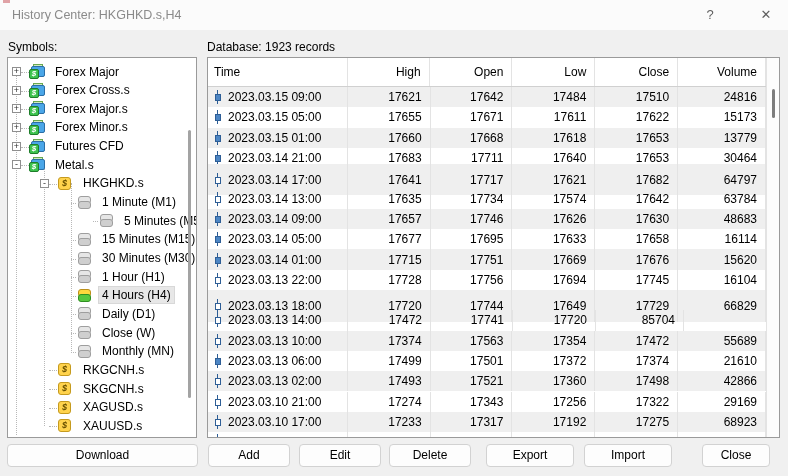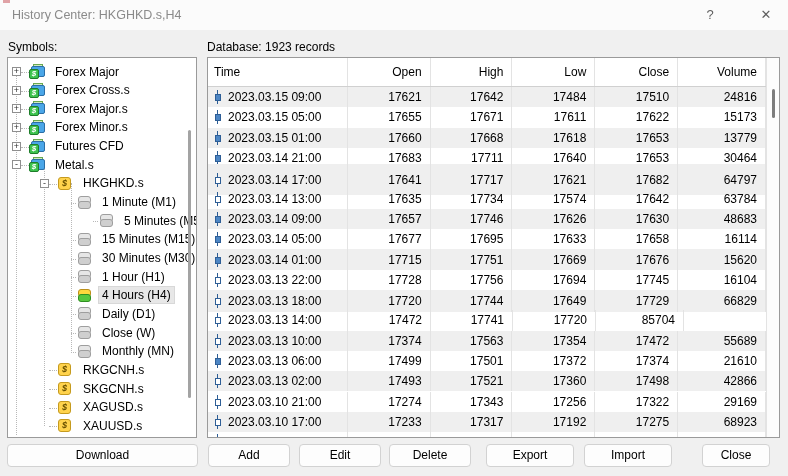--- a/index.html
+++ b/index.html
@@ -285,22 +285,22 @@
           </span>
     <span class="tlabel">Oil.s</span>
   </div>
       </div>
     <div class="tree-thumb"></div>
   </div>
 
   <div class="table">
     <div class="thead">
       <div class="th c-time">Time</div>
+      <div class="th c-high num">High</div>
       <div class="th c-open num">Open</div>
-      <div class="th c-high num">High</div>
       <div class="th c-low num">Low</div>
       <div class="th c-close num">Close</div>
       <div class="th c-volume num">Volume</div>
     </div>
     <div id="table-rows">
         <div class="trow stripe" style="top: 29px; height: 20.3px;">
     <div class="td c-time">
       <span class="candle bear">
               <i class="wick"></i>
               <i class="cbody"></i>
@@ -432,21 +432,21 @@
               <i class="cbody"></i>
             </span>
       <span class="tval">2023.03.13 22:00</span>
     </div>
     <div class="td c-open num">17728</div>
     <div class="td c-high num">17756</div>
     <div class="td c-low num">17694</div>
     <div class="td c-close num">17745</div>
     <div class="td c-volume num">16104</div>
   </div>
-        <div class="trow stripe" style="top: 232px; height: 22px;">
+        <div class="trow stripe" style="top: 232px; height: 32px;">
     <div class="td c-time">
       <span class="candle bull">
               <i class="wick"></i>
               <i class="cbody"></i>
             </span>
       <span class="tval">2023.03.13 18:00</span>
     </div>
     <div class="td c-open num">17720</div>
     <div class="td c-high num">17744</div>
     <div class="td c-low num">17649</div>

